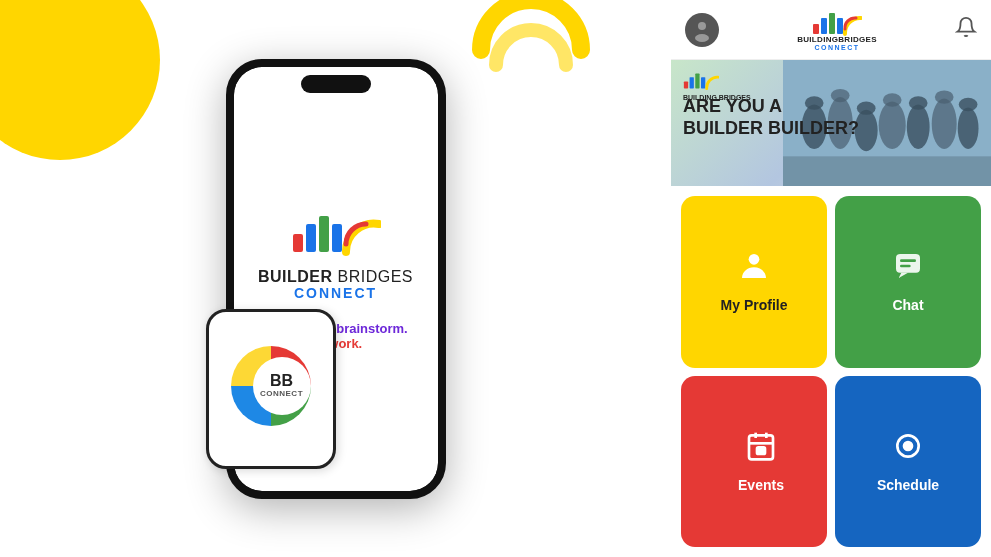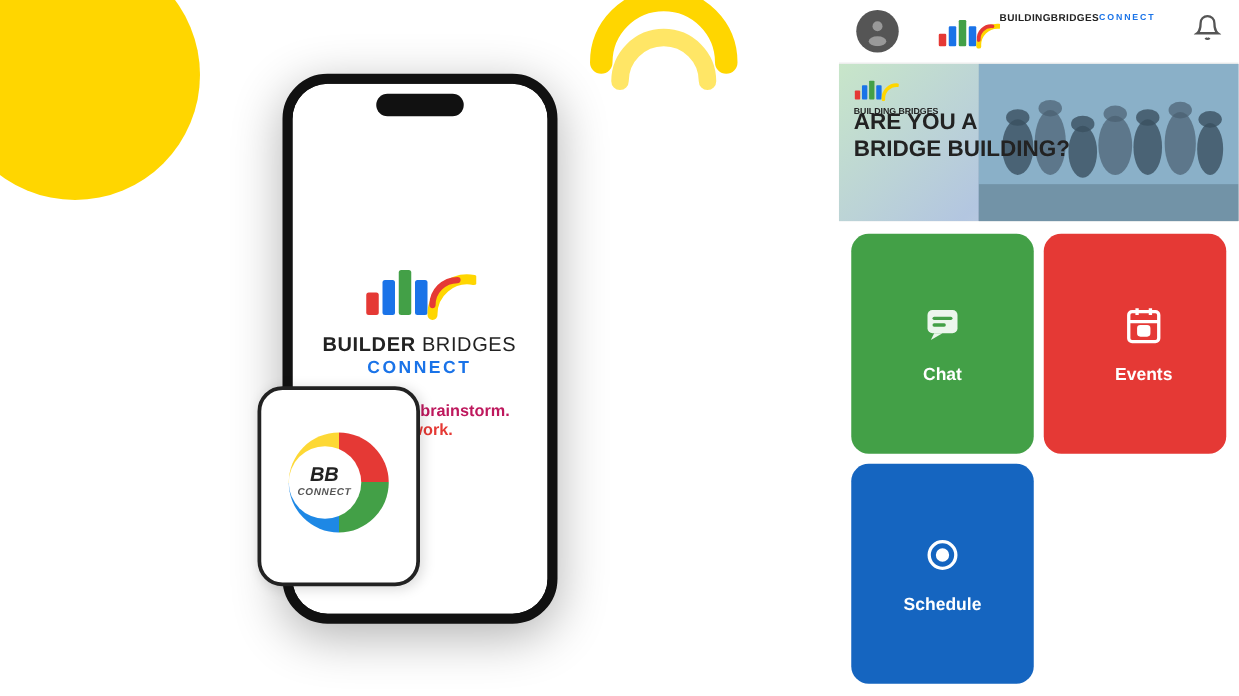--- a/index.html
+++ b/index.html
@@ -70,23 +70,22 @@
       box-shadow: 2px 2px 10px rgba(0,0,0,0.15);
     }
 
     .bb-logo-circle {
       width: 80px;
       height: 80px;
       border-radius: 50%;
       background: conic-gradient(#e53935 0deg 90deg, #43a047 90deg 180deg, #1e88e5 180deg 270deg, #fdd835 270deg 360deg);
       display: flex;
       align-items: center;
-      justify-content: flex-start;
+      justify-content: flex-end;
       margin-bottom: 6px;
-      font-style: italic;
     }
 
     .bb-inner {
       width: 58px;
       height: 58px;
       border-radius: 50%;
       background: #fff;
       display: flex;
       flex-direction: column;
       align-items: center;
@@ -178,22 +177,22 @@
       border-radius: 50%;
       background: #555;
       overflow: hidden;
       display: flex;
       align-items: center;
       justify-content: center;
     }
 
     .header-logo {
       display: flex;
-      flex-direction: row;
-      align-items: flex-start;
+      flex-direction: column;
+      align-items: center;
     }
 
     .header-logo-bars {
       display: flex;
       align-items: flex-end;
       gap: 1.5px;
     }
 
     .bell-icon {
       font-size: 20px;
@@ -295,21 +294,21 @@
           </div>
 
           <div style="text-align:center; line-height:1.1;">
             <div style="font-size:16px; font-weight:900; letter-spacing:0.5px; color:#222;">
               <span>BUILDER </span><span style="font-weight:400;">BRIDGES</span>
             </div>
             <div style="font-size:14px; font-weight:700; color:#1a73e8; letter-spacing:2px;">CONNECT</div>
           </div>
 
           <div style="margin-top:12px; font-size:13px; font-weight:700; text-align:center;">
-            <span style="color:#43a047;">participate. </span><span style="color:#be185d;">brainstorm. </span><span style="color:#e53935;">network.</span>
+            <span style="color:#43a047;">participate. </span><span style="color:#6d28d9;">brainstorm. </span><span style="color:#e53935;">network.</span>
           </div>
         </div>
       </div>
     </div>
   </div>
 </div>
 
 <div class="right-panel">
 
   <div class="app-header">
@@ -375,26 +374,35 @@
         <rect x="9" y="10" width="6" height="16" rx="1" fill="#1a73e8"></rect>
         <rect x="17" y="5" width="6" height="21" rx="1" fill="#43a047"></rect>
         <rect x="25" y="10" width="6" height="16" rx="1" fill="#1a73e8"></rect>
         <path d="M 33,26 A 15,15 0 0,1 49,10" stroke="#FFD600" stroke-width="4" fill="none" stroke-linecap="round"></path>
       </svg>
       <div style="font-size:7px; font-weight:900; color:#222;">BUILDING BRIDGES</div>
     </div>
 
     <div style="position:absolute; top:36px; left:12px;">
       <div style="font-size:18px; font-weight:900; color:#222; line-height:1.2;">ARE YOU A</div>
-      <div style="font-size:18px; font-weight:900; color:#222; line-height:1.2;">BRIDGE BUILDING?</div>
+      <div style="font-size:18px; font-weight:900; color:#222; line-height:1.2;">BUILDER BUILDER?</div>
     </div>
   </div>
 
   <div class="grid-buttons">
 
+    <button class="grid-btn btn-yellow">
+      <div class="grid-btn-icon">
+        <svg width="32" height="32" viewBox="0 0 24 24" fill="white">
+          <circle cx="12" cy="7" r="4"></circle>
+          <path d="M3 21c0-4.4 4-8 9-8s9 3.6 9 8"></path>
+        </svg>
+      </div>
+      <span class="grid-btn-label" style="color:#222;">My Profile</span>
+    </button>
 
     <button class="grid-btn btn-green">
       <div class="grid-btn-icon">
         <svg width="32" height="32" viewBox="0 0 24 24" fill="white">
           <rect x="3" y="3" width="18" height="14" rx="3" fill="white" opacity="0.9"></rect>
           <rect x="6" y="7" width="12" height="2" rx="1" fill="#43a047"></rect>
           <rect x="6" y="11" width="8" height="2" rx="1" fill="#43a047"></rect>
           <path d="M7 17 L5 21 L12 17" fill="white" opacity="0.9"></path>
         </svg>
       </div>

